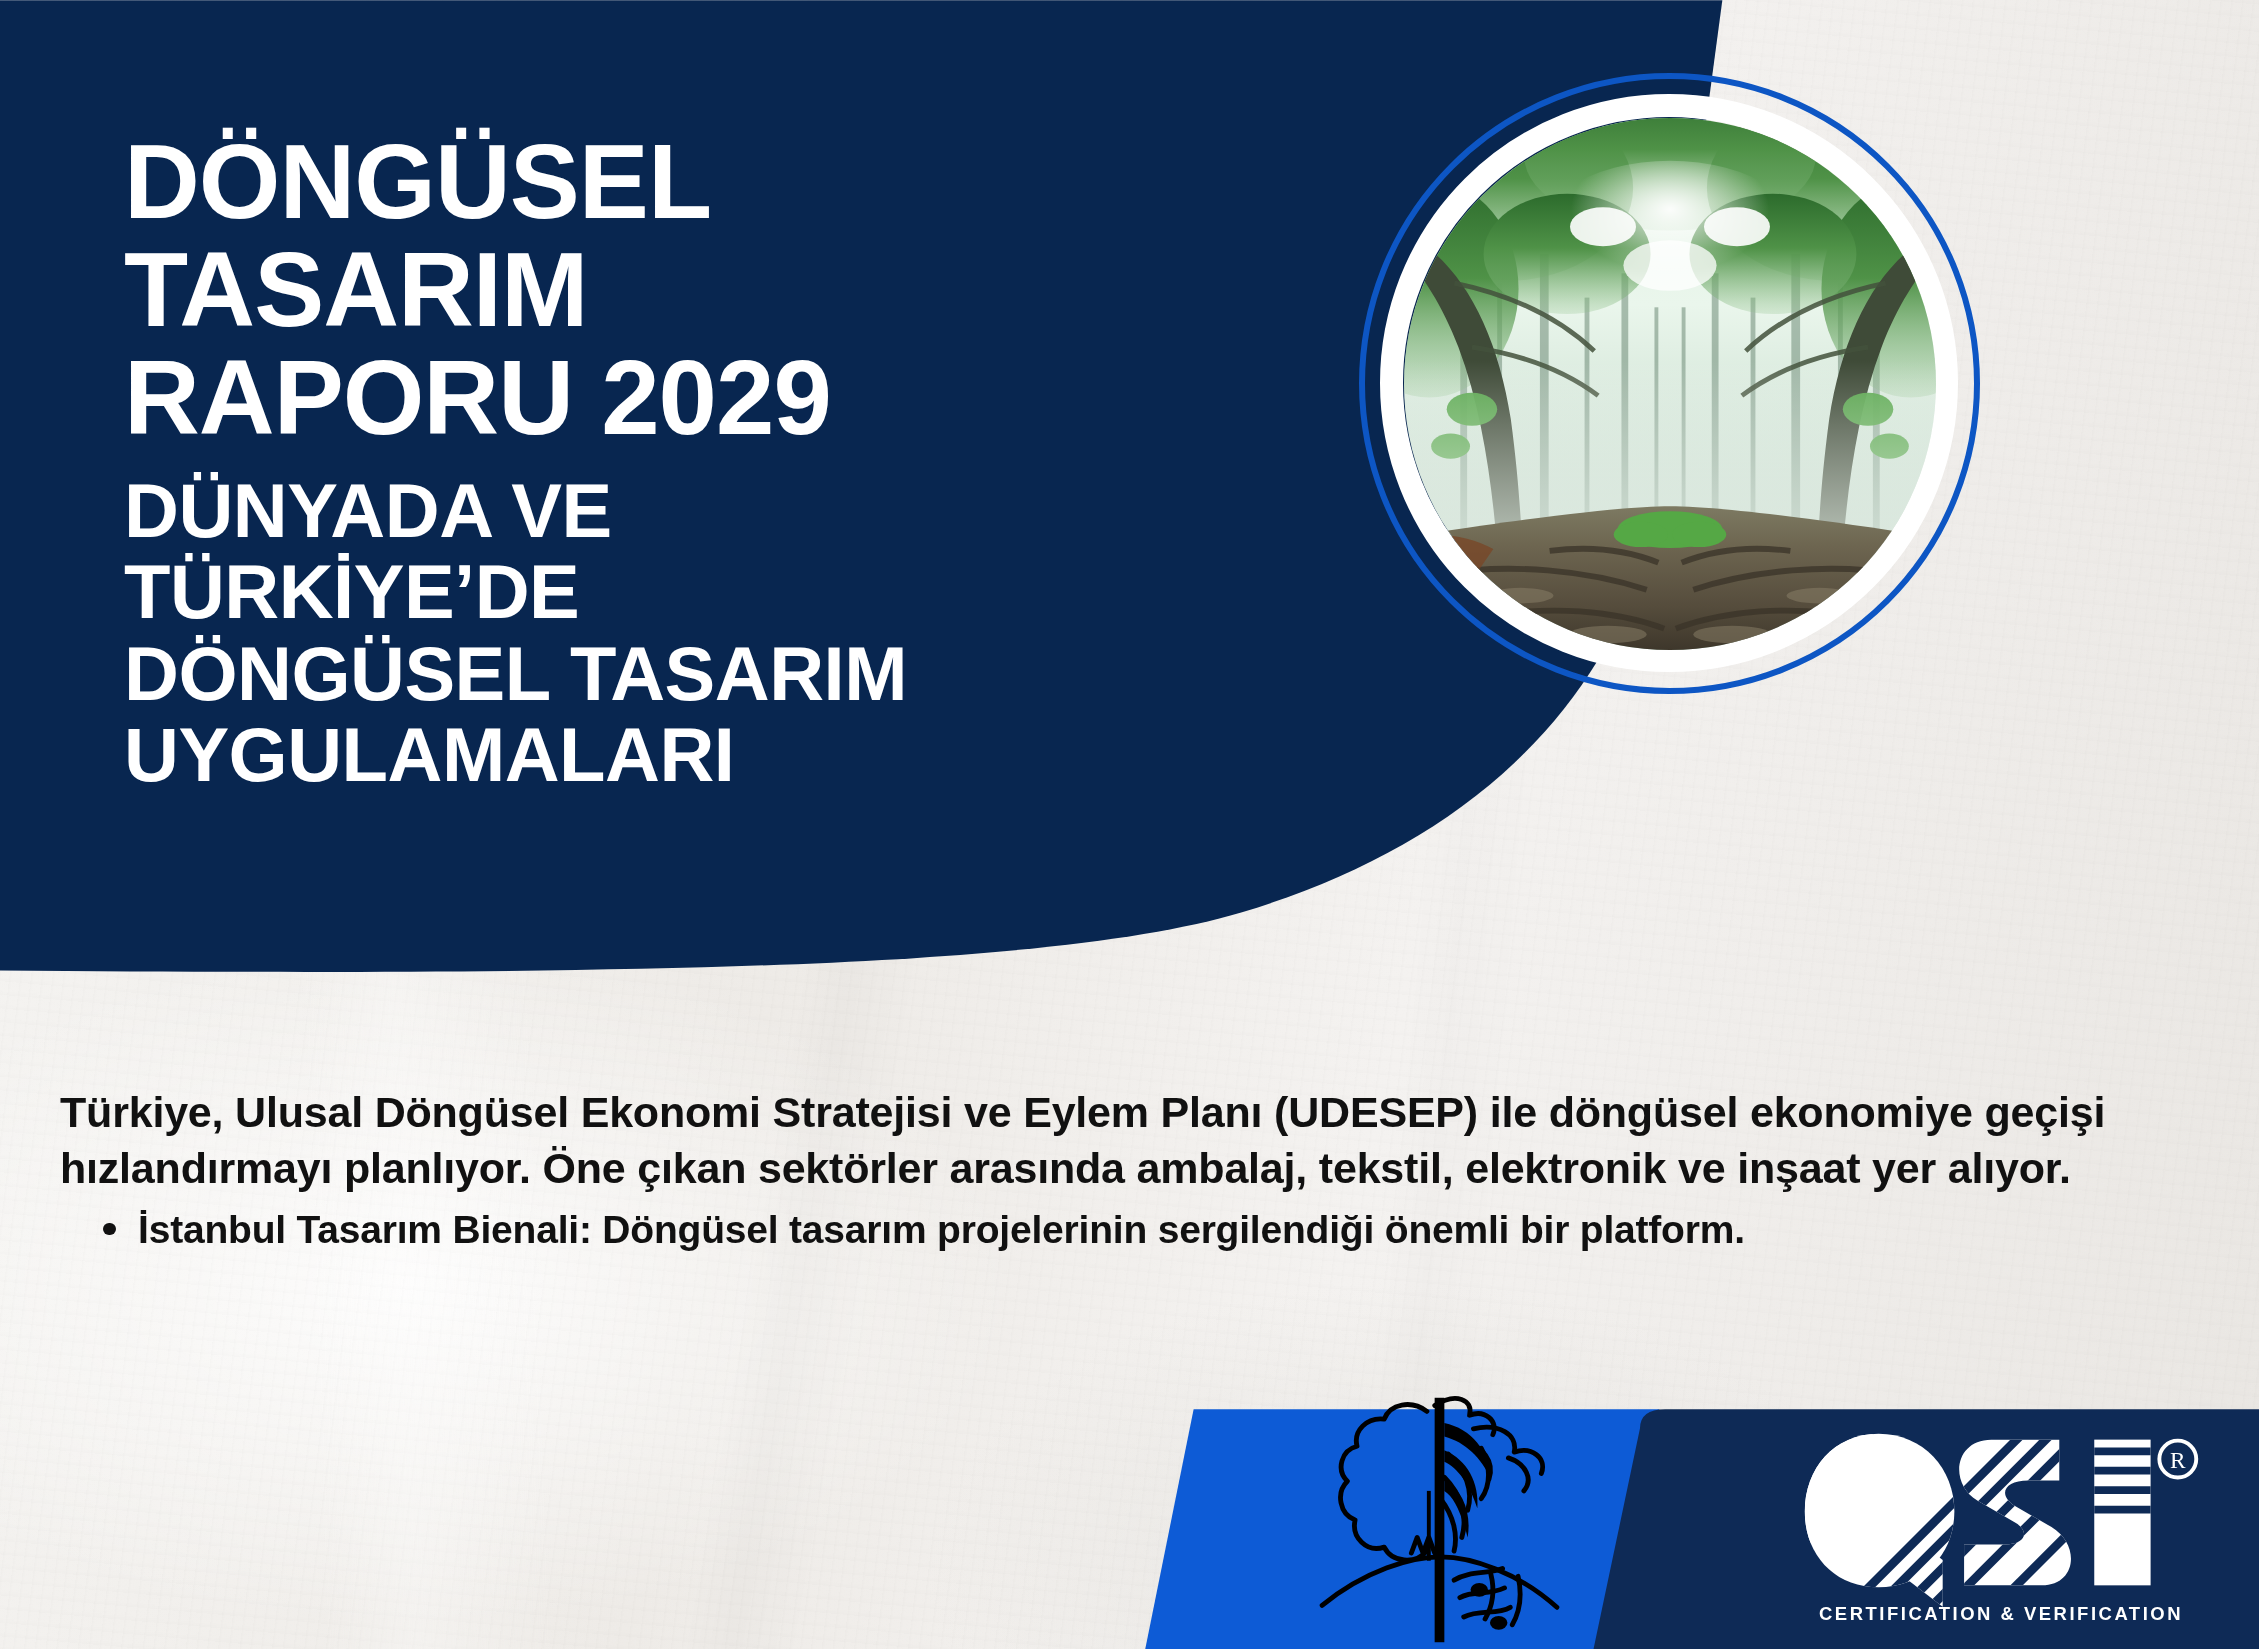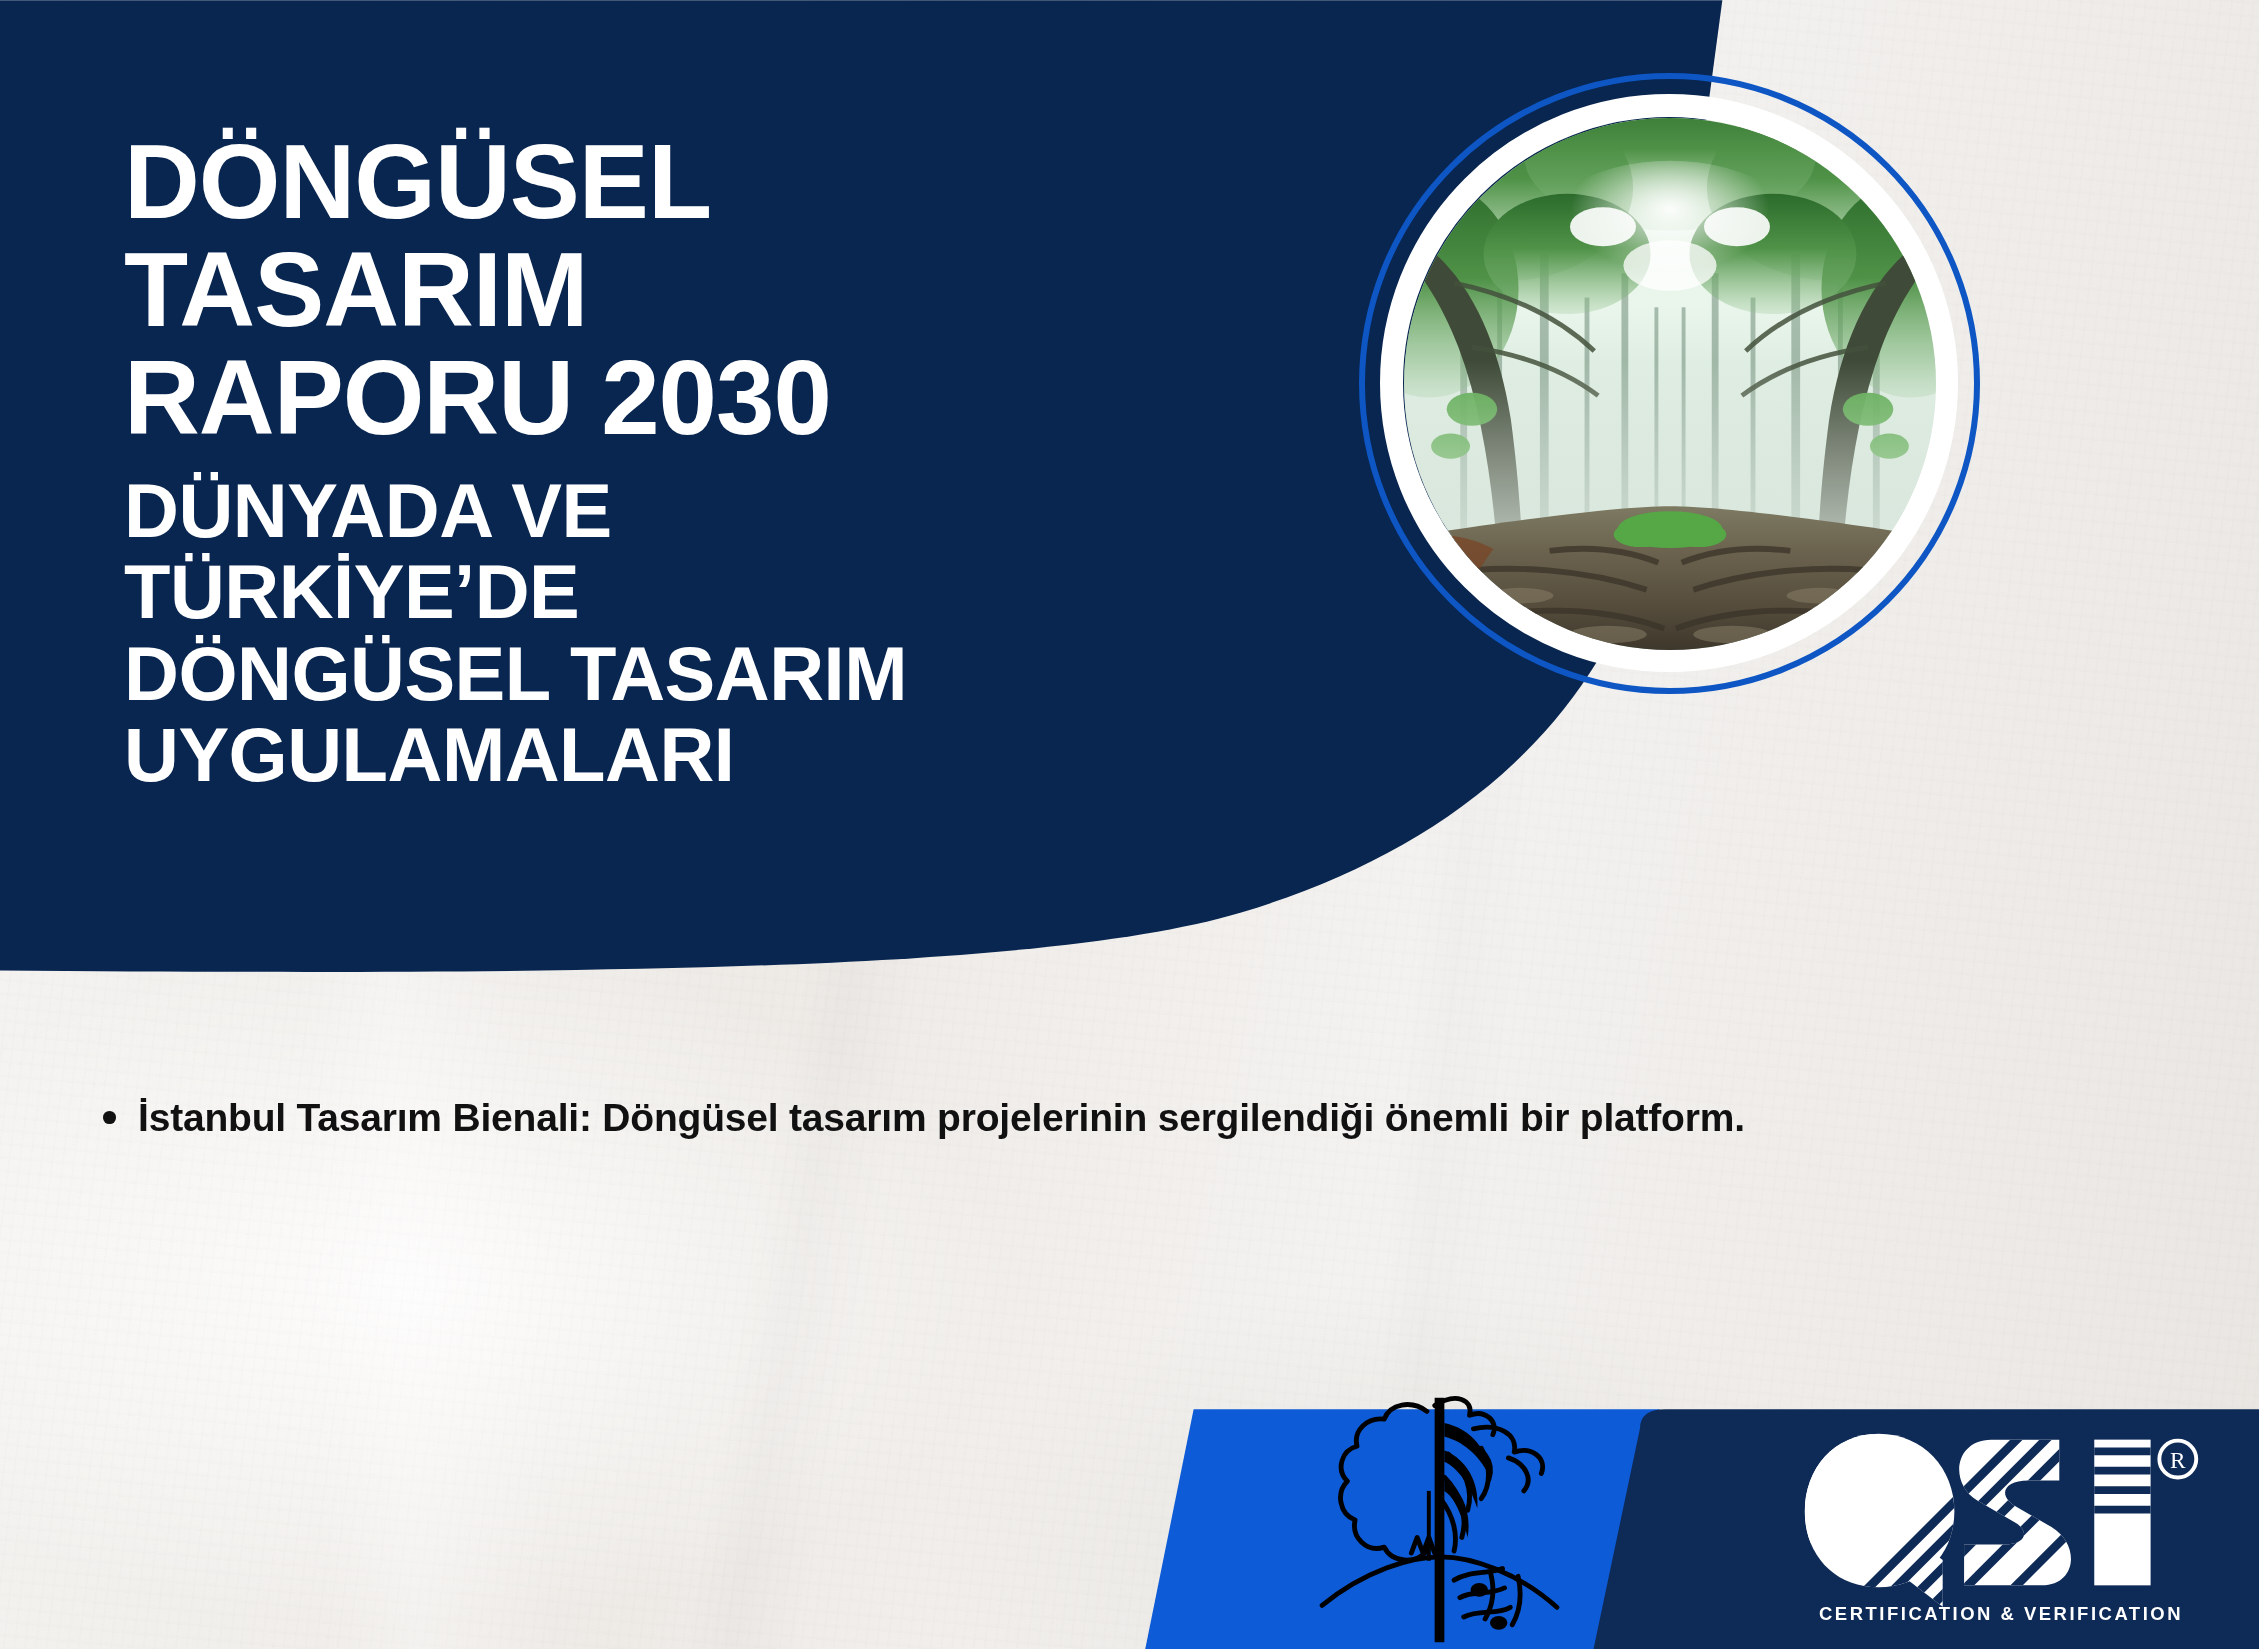--- a/index.html
+++ b/index.html
@@ -120,21 +120,21 @@
   <div id="streaks"></div>
 
   <div id="navy">
     <svg width="1766" height="990" viewBox="0 0 1820 1020" xmlns="http://www.w3.org/2000/svg">
       <path d="M0,0 L1775,0 L1700,560 C1640,760 1480,880 1280,940 C1080,1000 620,1005 0,1000 Z" fill="#082650"></path>
     </svg>
   </div>
 
   <div id="headings">
     <h1 class="h-title">DÖNGÜSEL TASARIM</h1>
-    <h1 class="h-title">RAPORU 2030</h1>
+    <h1 class="h-title">RAPORU 2029</h1>
     <h2 class="h-sub">DÜNYADA VE</h2>
     <h2 class="h-sub" style="padding-top:0">TÜRKİYE’DE</h2>
     <h2 class="h-sub" style="padding-top:0">DÖNGÜSEL TASARIM</h2>
     <h2 class="h-sub" style="padding-top:0">UYGULAMALARI</h2>
   </div>
 
   <div id="circle-wrap">
     <div id="ring-blue"></div>
     <div id="ring-white"></div>
     <div id="photo">
@@ -240,20 +240,21 @@
           <ellipse cx="210" cy="532" rx="40" ry="9"></ellipse>
           <ellipse cx="338" cy="532" rx="40" ry="9"></ellipse>
         </g>
 
         <path d="M0,430 C40,426 70,432 92,444 L74,470 C46,452 22,444 0,442 Z" fill="#7a4526" opacity="0.75"></path>
       </svg>
     </div>
   </div>
 
   <div id="body-copy">
+    <p id="para">Türkiye, Ulusal Döngüsel Ekonomi Stratejisi ve Eylem Planı (UDESEP) ile döngüsel ekonomiye geçişi hızlandırmayı planlıyor. Öne çıkan sektörler arasında ambalaj, tekstil, elektronik ve inşaat yer alıyor.</p>
     <ul id="bullets">
       <li>
         <span class="bdot"></span>
         <span>İstanbul Tasarım Bienali: Döngüsel tasarım projelerinin sergilendiği önemli bir platform.</span>
       </li>
     </ul>
   </div>
 
   <div id="banner">
     <svg width="1143" height="241" viewBox="0 0 1178 248" xmlns="http://www.w3.org/2000/svg">

